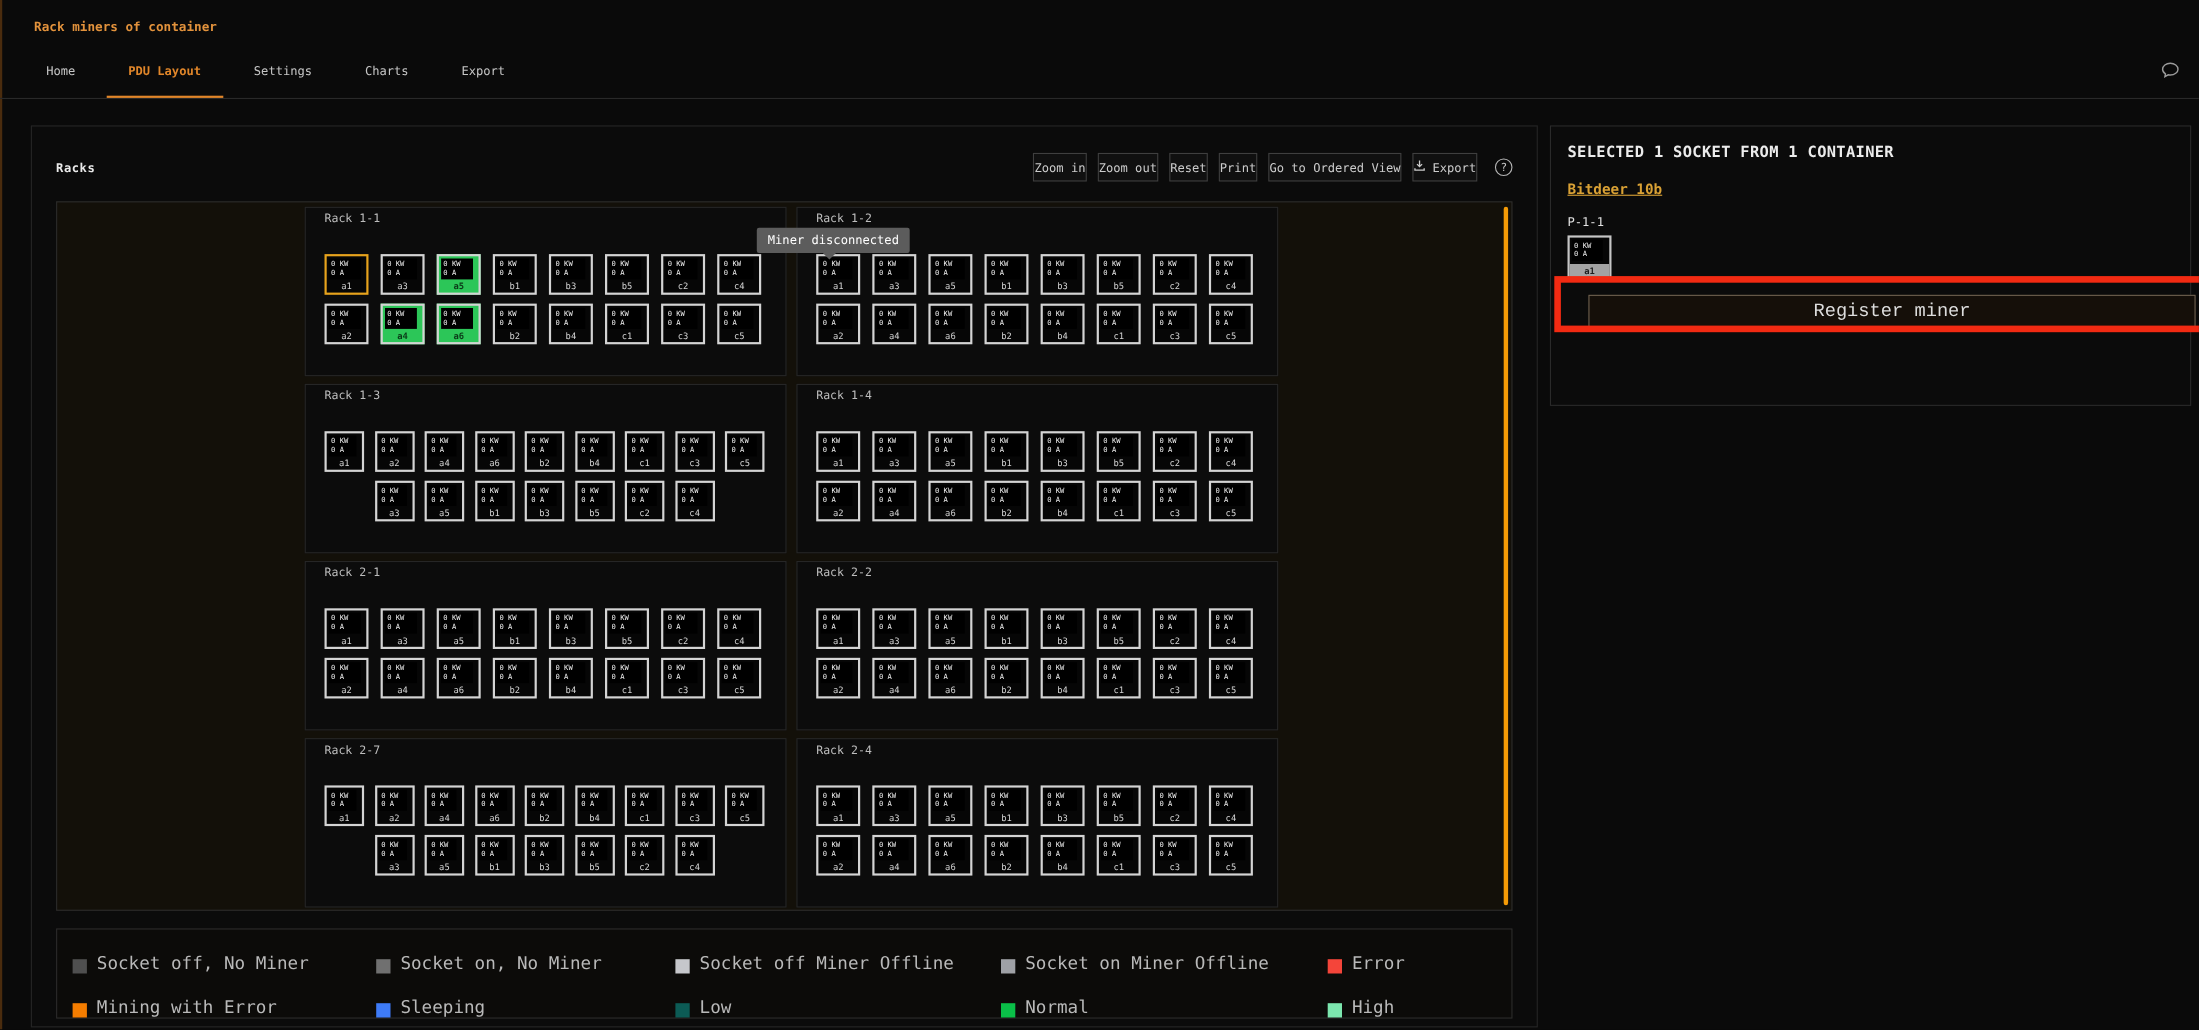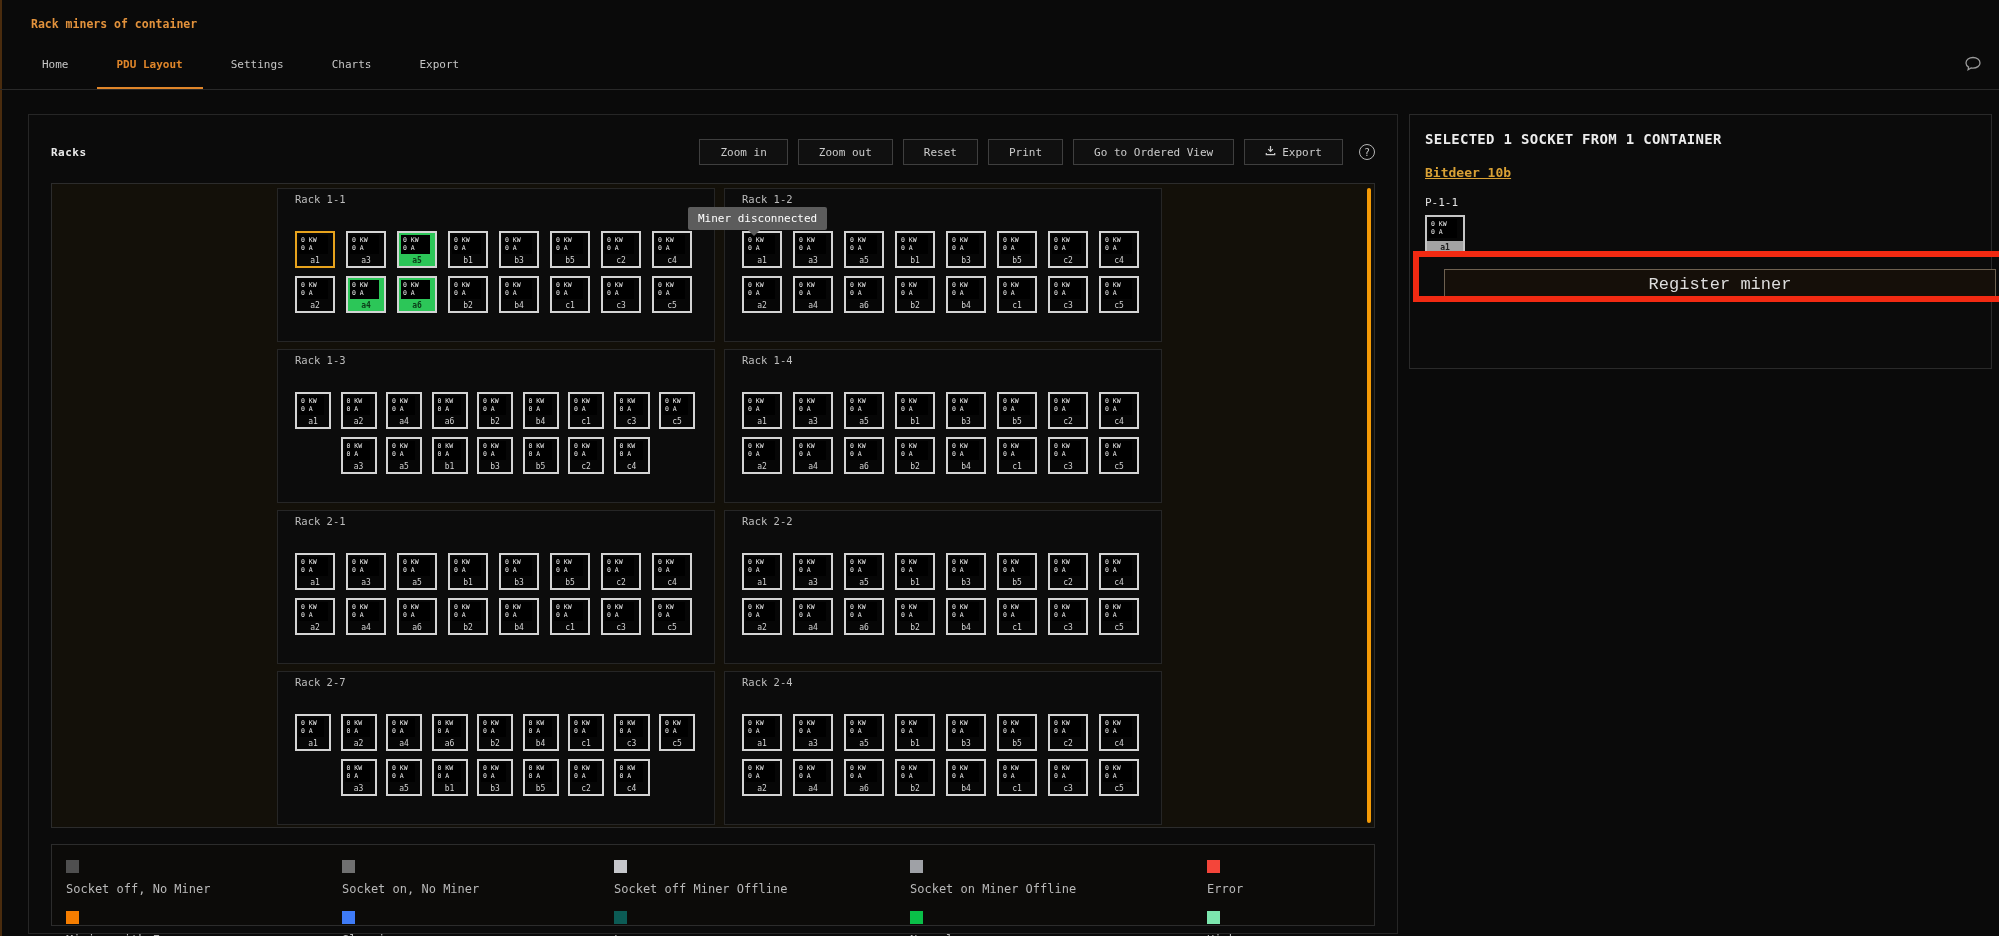--- a/index.html
+++ b/index.html
@@ -20,21 +20,21 @@
   .tab.active::after { content:''; position:absolute; left:0; right:0; bottom:0; height:2px; background:#e0862a; }
   .comment-icon { position:absolute; right:16px; top:14px; width:20px; height:20px; cursor:pointer; }
 
   
   .main-card { position:absolute; left:28px; top:114px; width:1370px; height:820px;
                border:1px solid #262626; background:#0b0b0b; }
   .card-header { display:flex; align-items:center; padding:24px 22px 18px; }
   .card-title { font-size:11px; font-weight:bold; color:#eaeaea; letter-spacing:.5px; }
   .hd-spacer { flex:1; }
   .toolbar { display:flex; align-items:center; gap:10px; }
-  .tb-btn { height:26px; padding:0 20px; background:#101010; border:1px solid #3f3f3f; color:#cccccc;
+  .tb-btn { height:26px; padding:0 0; background:#101010; border:1px solid #3f3f3f; color:#cccccc;
             font-size:11px; font-family:inherit; display:flex; align-items:center; gap:6px; cursor:pointer; }
   .help-icon { width:16px; height:16px; border:1px solid #b5b5b5; border-radius:50%; color:#c5c5c5;
                font-size:10px; display:flex; align-items:center; justify-content:center; margin-left:16px; cursor:pointer; }
 
   
   .viewport { margin:0 22px; height:645px; border:1px solid #2c2c2c; background:#131009; position:relative; }
   .racks-grid { position:absolute; left:225px; top:4px; display:grid;
                 grid-template-columns:438px 438px; column-gap:9px; row-gap:7px; }
   .rack-card { width:438px; height:154px; background:#0c0c0c; border:1px solid #262626; padding:4px 17px; }
   .rack-name { font-size:10.5px; color:#bdbdbd; margin-bottom:26px; }
@@ -53,21 +53,21 @@
   .scroll-thumb { position:absolute; right:3px; top:4px; bottom:4px; width:4px; background:#f59b06; border-radius:2px; cursor:pointer; }
 
   
   .tooltip { position:absolute; left:688px; top:207px; z-index:40; background:#5c5c5c; color:#fff;
              font-size:11px; padding:5px 10px; border-radius:2px; white-space:nowrap; }
   .tooltip::after { content:''; position:absolute; top:100%; left:60px; border:6px solid transparent; border-top-color:#5c5c5c; }
 
   
   .legend { margin:16px 22px 0; height:82px; border:1px solid #2c2c2c; background:#0c0b09;
             padding:15px 0 0 14px; display:grid; grid-template-columns:276px 272px 296px 297px 1fr; row-gap:15px; }
-  .lg-item { display:flex; align-items:flex-start; gap:9px; font-size:12px; color:#b9b9b9;flex-direction:column; }
+  .lg-item { display:flex; align-items:flex-end; gap:9px; font-size:16px; color:#b9b9b9; }
   .lg-swatch { width:13px; height:13px; flex:none; }
 
   
   .detail { position:absolute; left:1409px; top:114px; width:583px; height:255px;
             border:1px solid #2a2a2a; background:#0b0b0b; padding:16px 15px; }
   .d-heading { font-size:14px; font-weight:bold; color:#ececec; letter-spacing:.3px; }
   .d-link { display:inline-block; margin-top:18px; font-size:13px; font-weight:bold; color:#d9a135;
             text-decoration:underline; cursor:pointer; }
   .d-pdu { margin-top:15px; font-size:11px; color:#e2e2e2; }
   .d-socket { margin-top:6px; width:40px; height:42px; border:2px solid #c6c6c6; background:#060606; position:relative; }

